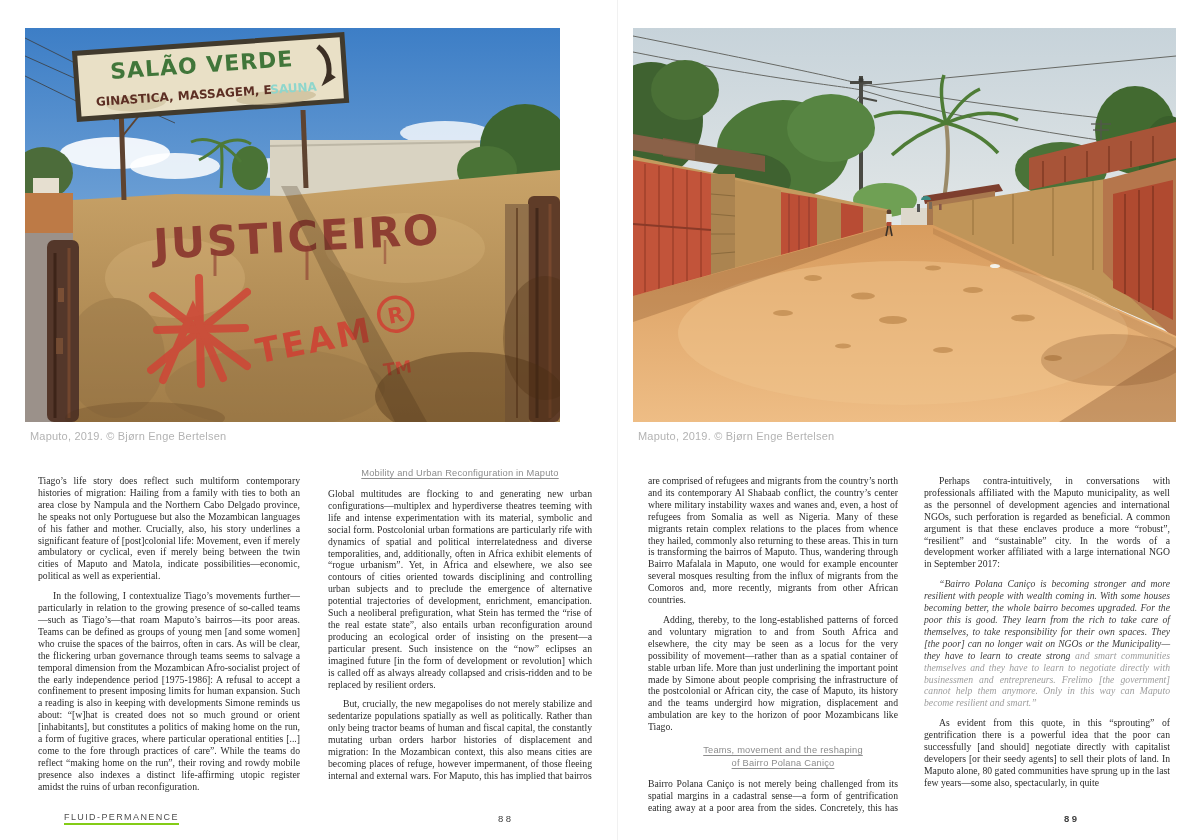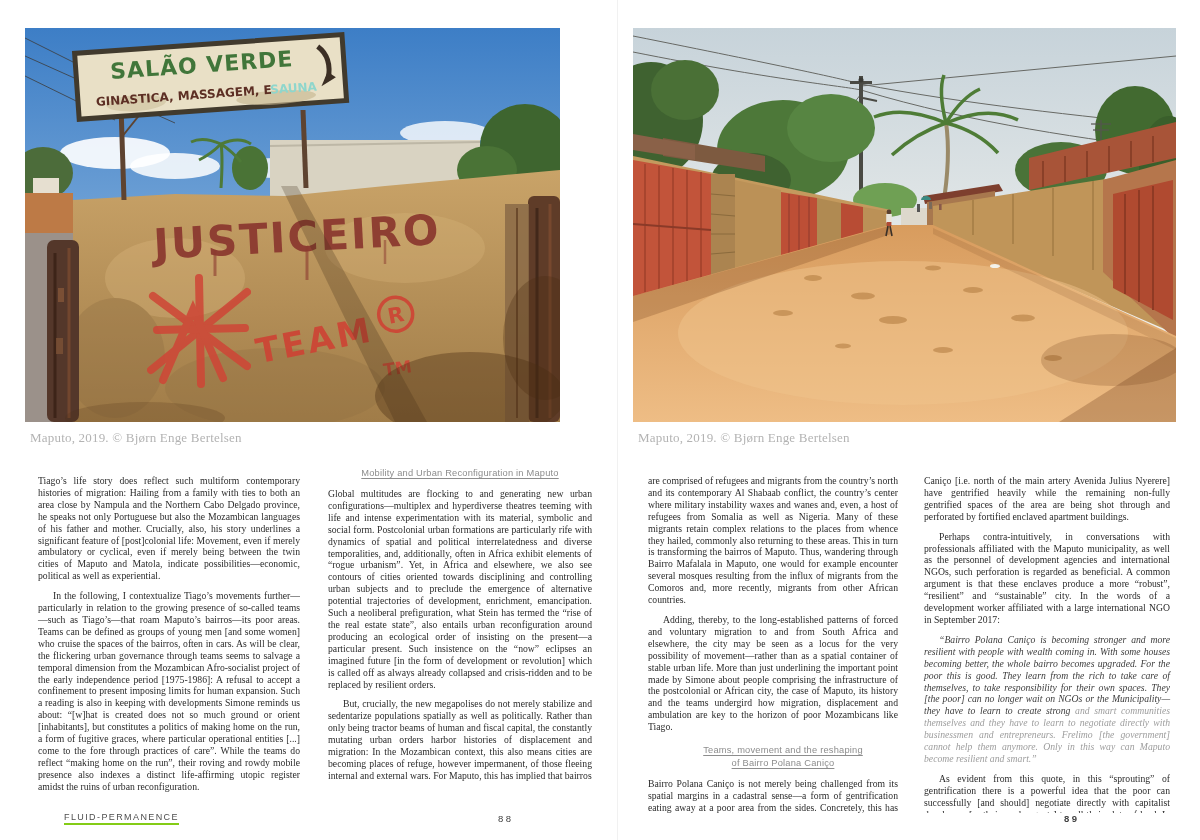--- a/index.html
+++ b/index.html
@@ -7,22 +7,22 @@
     width:1200px;height:840px;background:#ffffff;position:relative;
     font-family:"Liberation Serif", serif;overflow:hidden;
     -webkit-hyphens:auto;hyphens:auto;
   }
   .fold{position:absolute;top:0;bottom:0;width:1px;background:#f1f1f1;}
   .photo{position:absolute;top:28px;height:394px;overflow:hidden;}
   .photo svg{display:block;}
   #photo-left{left:25px;width:535px;}
   #photo-right{left:633px;width:543px;}
   .caption{
-    position:absolute;top:430px;font-family:Liberation Serif, serif;
-    font-size:13px;color:#b3b3b3;letter-spacing:.2px;
+    position:absolute;top:430px;font-family:Liberation Sans, sans-serif;
+    font-size:11px;color:#b3b3b3;letter-spacing:.2px;
   }
   #caption-left{left:30px;}
   #caption-right{left:638px;}
   .col{
     position:absolute;top:467px;font-size:9.7px;line-height:11.9px;color:#2b2b2b;
     text-align:justify;height:346px;overflow:hidden;
   }
   #l-col1{left:30px;width:278px;}
   #l-col2{left:320px;width:280px;}
   #r-col1{left:640px;width:266px;}
@@ -345,21 +345,20 @@
 <div class="col" id="r-col1">
   <p>are comprised of refugees and migrants from the country’s north and its contemporary Al Shabaab conflict, the country’s center where military instability waxes and wanes and, even, a host of refugees from Somalia as well as Nigeria. Many of these migrants retain complex relations to the places from whence they hailed, commonly also returning to these areas. This in turn is transforming the bairros of Maputo. Thus, wandering through Bairro Mafalala in Maputo, one would for example encounter several mosques resulting from the influx of migrants from the Comoros and, more recently, migrants from other African countries.</p>
   <p class="indent">Adding, thereby, to the long-established patterns of forced and voluntary migration to and from South Africa and elsewhere, the city may be seen as a locus for the very possibility of movement—rather than as a spatial container of stable urban life. More than just underlining the important point made by Simone about people comprising the infrastructure of the postcolonial or African city, the case of Maputo, its history and the teams undergird how migration, displacement and ambulation are key to the horizon of poor Mozambicans like Tiago.</p>
   <div class="col-heading heading-block">
     <div>Teams, movement and the reshaping</div>
     <div>of Bairro Polana Caniço</div>
   </div>
   <p>Bairro Polana Caniço is not merely being challenged from its spatial margins in a cadastral sense—a form of gentrification eating away at a poor area from the sides. Concretely, this has meant that the eastern sections of Bairro Polana</p>
 </div>
 <div class="col" id="r-col2">
-  <p>Caniço [i.e. north of the main artery Avenida Julius Nyerere] have gentrified heavily while the remaining non-fully gentrified spaces of the area are being shot through and perforated by fortified enclaved apartment buildings.</p>
   <p class="indent">Perhaps contra-intuitively, in conversations with professionals affiliated with the Maputo municipality, as well as the personnel of development agencies and international NGOs, such perforation is regarded as beneficial. A common argument is that these enclaves produce a more “robust”, “resilient” and “sustainable” city. In the words of a development worker affiliated with a large international NGO in September 2017:</p>
   <p class="indent quote"><span>“Bairro Polana Caniço is becoming stronger and more resilient with people with wealth coming in. With some houses becoming better, the whole bairro becomes upgraded. For the poor this is good. They learn from the rich to take care of themselves, to take responsibility for their own spaces. They [the poor] can no longer wait on NGOs or the Municipality—they have to learn to create strong </span><span class="fade">and smart communities themselves and they have to learn to negotiate directly with businessmen and entrepreneurs. Frelimo [the government] cannot help them anymore. Only in this way can Maputo become resilient and smart.”</span></p>
   <p class="indent">As evident from this quote, in this “sprouting” of gentrification there is a powerful idea that the poor can successfully [and should] negotiate directly with capitalist developers [or their seedy agents] to sell their plots of land. In Maputo alone, 80 gated communities have sprung up in the last few years—some also, spectacularly, in quite</p>
 </div>
 
 <div class="footer-title">FLUID-PERMANENCE</div>
 <div class="pagenum" id="pagenum-left">88</div>
 <div class="pagenum" id="pagenum-right">89</div>
 
 </body></html>

